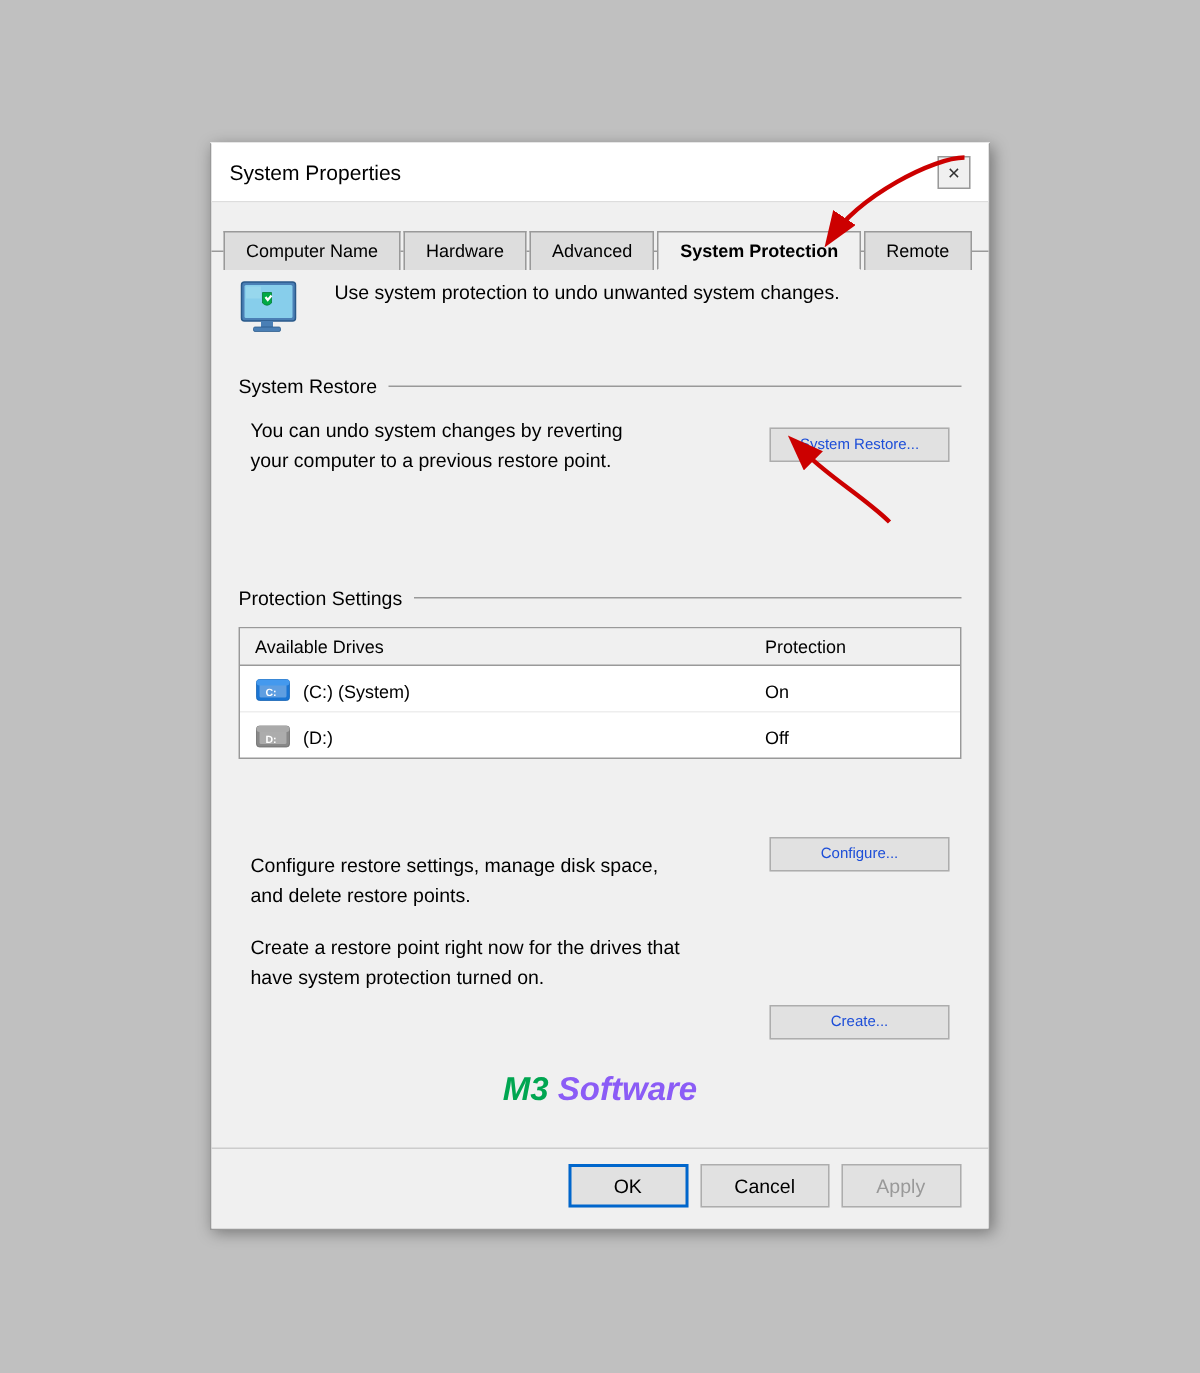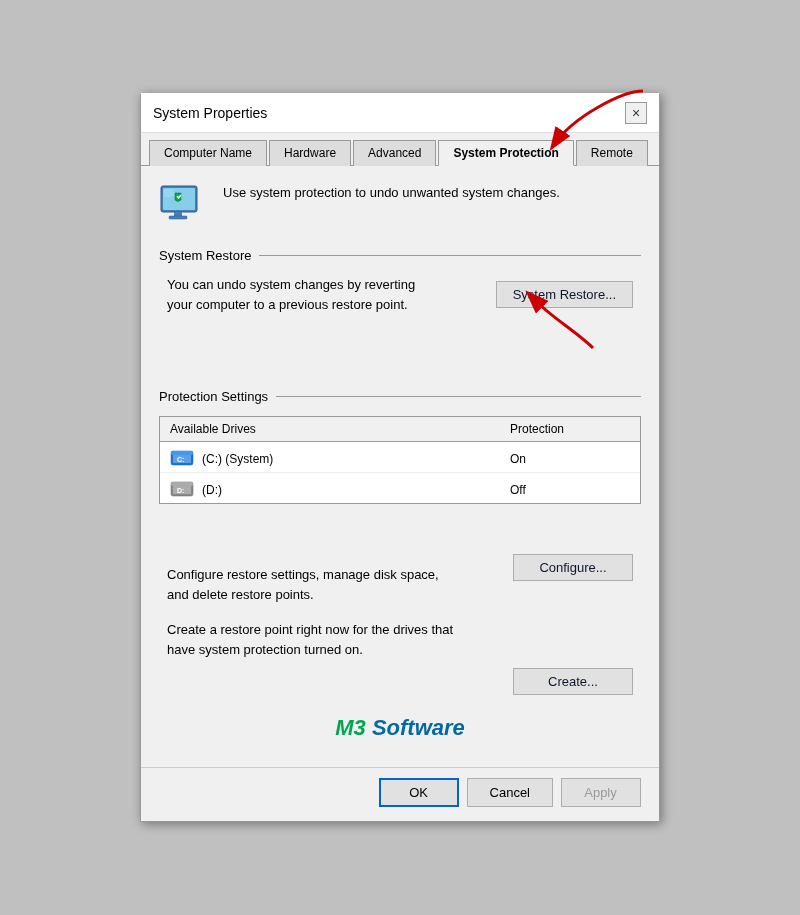--- a/index.html
+++ b/index.html
@@ -56,21 +56,21 @@
     }
     .tab {
       padding: 5px 14px;
       border: 1px solid #999;
       border-bottom: none;
       background: #ddd;
       cursor: pointer;
       font-size: 12px;
       color: #000;
       position: relative;
-      top: 1px;
+      top: 13px;
     }
     .tab.active {
       background: #f0f0f0;
       border-bottom: 1px solid #f0f0f0;
       font-weight: bold;
       z-index: 2;
     }
 
     .content {
       padding: 14px 18px;
@@ -125,23 +125,23 @@
     .system-restore-text {
       font-size: 13px;
       color: #000;
       line-height: 1.5;
       max-width: 300px;
     }
     .btn {
       background: #e1e1e1;
       border: 1px solid #adadad;
       padding: 5px 16px;
-      font-size: 13px;
-      cursor: pointer;
-      color: #0f172a;
+      font-size: 10px;
+      cursor: pointer;
+      color: #1d4ed8;
       min-width: 120px;
       text-align: center;
     }
     .btn:disabled { color: #999; cursor: default; }
 
     .protection-settings {
       margin-bottom: 27px;
     }
     .drives-table {
       border: 1px solid #999;
@@ -204,21 +204,21 @@
     }
 
     .watermark {
       text-align: center;
       font-size: 22px;
       font-weight: bold;
       margin-bottom: 12px;
       font-style: italic;
     }
     .watermark-m3 { color: #00a651; }
-    .watermark-software { color: #0369a1; }
+    .watermark-software { color: #8b5cf6; }
 
     .footer-buttons {
       display: flex;
       justify-content: flex-end;
       gap: 8px;
       padding: 10px 18px 14px 18px;
       border-top: 1px solid #ccc;
       background: #f0f0f0;
     }
     .footer-btn {

